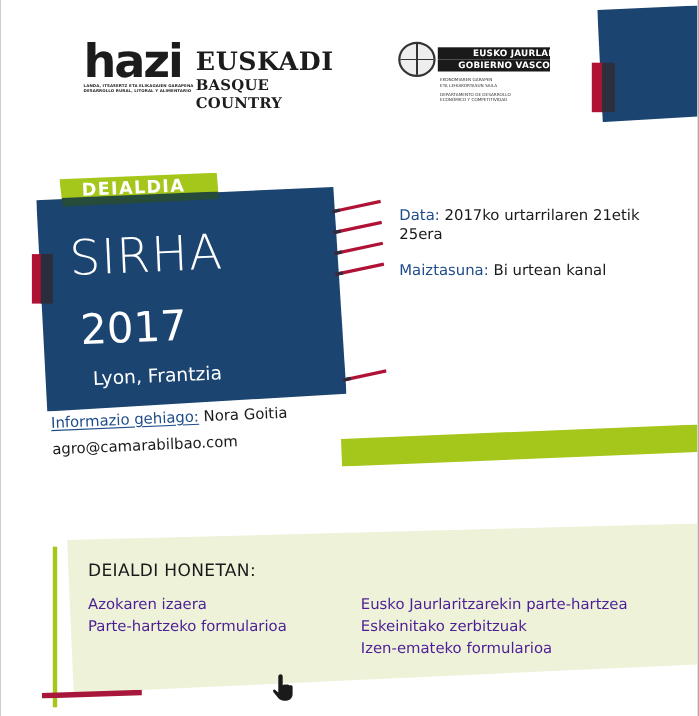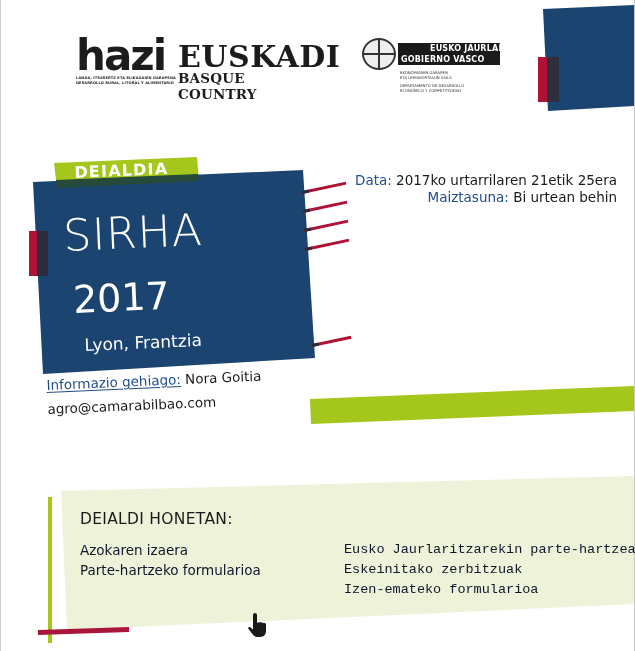--- a/index.html
+++ b/index.html
@@ -9,29 +9,29 @@
     font-family: "DejaVu Sans", sans-serif;
   }
   .frame-left { position: absolute; left: 0; top: 0; width: 1px; height: 651px; background: #d0d0d0; }
   .frame-right { position: absolute; left: 634px; top: 0; width: 1px; height: 651px; background: #c8c8c8; }
 
   
   .logo-hazi { position: absolute; left: 40px; top: 36px; width: 106px; height: 56px; margin-left: 36px; }
   .hazi-word { font-family: "DejaVu Sans", sans-serif; font-weight: bold; font-size: 42px; letter-spacing: -2px; color: #1c1c1c; line-height: 40px; }
   .hazi-sub { font-size: 3.6px; font-weight: bold; color: #222; line-height: 5px; letter-spacing: 0.1px; white-space: nowrap; }
   .logo-euskadi { position: absolute; left: 178px; top: 44px; width: 150px; }
-  .euskadi-word { font-family: "DejaVu Serif", serif; font-weight: bold; font-size: 30px; color: #1c1c1c; line-height: 26px; letter-spacing: 0.5px; }
+  .euskadi-word { font-family: "DejaVu Serif", serif; font-weight: bold; font-size: 23px; color: #1c1c1c; line-height: 26px; letter-spacing: 0.5px; }
   .euskadi-sub { font-family: "DejaVu Serif", serif; font-weight: bold; font-size: 13.5px; color: #1c1c1c; line-height: 16px; letter-spacing: 0.2px; }
   .logo-gv { position: absolute; left: 362px; top: 38px; width: 150px; height: 60px; }
   .gv-crest { position: absolute; left: 0; top: 0; width: 34px; height: 32px; border-radius: 50%; border: 2px solid #333; box-sizing: border-box; background:
       linear-gradient(90deg, transparent 48%, #333 48%, #333 52%, transparent 52%),
       linear-gradient(0deg, transparent 48%, #333 48%, #333 52%, transparent 52%), #eee; }
   .gv-bar { position: absolute; left: 36px; width: 102px; height: 11px; background: #1a1a1a; color: #fff; font-size: 8px; font-weight: bold; line-height: 11px; padding-left: 3px; box-sizing: border-box; white-space: nowrap; letter-spacing: 0.2px; }
   .gv-bar.b1 { top: 5px; padding-left: 32px; }
-  .gv-bar.b2 { top: 16px; }
+  .gv-bar.b2 { top: 16px; text-align: right; }
   .gv-small { position: absolute; left: 38px; font-size: 3.8px; color: #333; line-height: 5px; white-space: nowrap; }
   .gv-small.s1 { top: 32px; }
   .gv-small.s2 { top: 45px; }
 
   
   .tr-blue { position: absolute; left: 0; top: 0; width: 635px; height: 120px;
     background: #1b4470; clip-path: polygon(543px 9px, 634px 5px, 634px 106px, 548px 111px); }
   .tr-red { position: absolute; left: 538px; top: 57px; width: 12px; height: 45px; background: #b01236; }
   .tr-overlap { position: absolute; left: 547px; top: 57px; width: 12px; height: 45px; background: #2e2f3d;
     clip-path: polygon(0 0, 100% 0, 100% 100%, 0 100%); }
@@ -48,44 +48,44 @@
     font-size: 44px; line-height: 56px; transform: rotate(-2.5deg); transform-origin: left top; letter-spacing: 1px; }
   .card-year { position: absolute; left: 72px; top: 275px; color: #ffffff; font-size: 38px; line-height: 50px; transform: rotate(-2.5deg); transform-origin: left top; }
   .card-place { position: absolute; left: 84px; top: 334px; color: #ffffff; font-size: 17px; line-height: 22px; transform: rotate(-2.5deg); transform-origin: left top; }
 
   
   .conn { position: absolute; height: 3px; background: #b01236; transform-origin: left center; }
   .conn::before { content: ""; position: absolute; left: 0; top: 0; width: 7px; height: 3px; background: #2b2d3c; }
 
   
   .details { position: absolute; left: 347px; top: 172px; width: 270px; font-size: 13.5px; color: #1a1a1a; line-height: 17px; }
-  .details .row { margin: 0; text-align: right; }
+  .details .row { margin: 16px; }
   .details .key { color: #1f4d8a; }
   .details .val { color: #1a1a1a; }
 
   
   .contact { position: absolute; left: 46px; top: 375px; font-size: 13.5px; line-height: 20px; transform: rotate(-2.5deg); transform-origin: left top; }
   .contact .key { color: #1f4d8a; text-decoration: underline; text-underline-offset: 2px; }
   .contact .name { color: #1a1a1a; }
   .contact .email { color: #1a1a1a; display: block; margin-top: 4px; }
 
   
   .green-stripe { position: absolute; left: 0; top: 0; width: 635px; height: 651px; background: #a5c61a;
     clip-path: polygon(310px 399px, 634px 386px, 634px 411px, 311px 424px); }
 
   
   .panel-bg { position: absolute; left: 0; top: 0; width: 635px; height: 651px; background: #edf2d9;
     clip-path: polygon(61px 491px, 634px 476px, 634px 604px, 67px 630px); }
   .panel-green-bar { position: absolute; left: 48px; top: 497px; width: 4px; height: 146px; background: #a5c61a; }
   .panel-red-bar { position: absolute; left: 0; top: 0; width: 635px; height: 651px; background: #a8173b;
     clip-path: polygon(38px 630px, 129px 627px, 129px 632px, 38px 635px); }
   .panel-title { position: absolute; left: 80px; top: 510px; font-size: 15.5px; color: #1a1a1a; letter-spacing: 0.3px; }
-  .panel-col { position: absolute; top: 540px; font-size: 13.5px; line-height: 20px; color: #0f172a; }
+  .panel-col { position: absolute; top: 540px; font-size: 13.5px; line-height: 20px; color: #4c1d95; }
   .panel-col.c1 { left: 80px; }
-  .panel-col.c2 { left: 344px; font-family: Liberation Mono, monospace; }
+  .panel-col.c2 { left: 328px; }
   .panel-link { display: block; cursor: pointer; white-space: nowrap; }
   .hand-cursor { position: absolute; left: 247px; top: 612px; width: 24px; height: 26px; }
 </style>
 </head>
 <body>
 
 <div class="frame-left"></div>
 <div class="frame-right"></div>
 
 <div class="logo-hazi">
@@ -128,21 +128,21 @@
 <div class="card-place">Lyon, Frantzia</div>
 
 <div class="conn" style="left:302px; top:191px; width:45px; transform:rotate(-12deg);"></div>
 <div class="conn" style="left:303px; top:210px; width:45px; transform:rotate(-12deg);"></div>
 <div class="conn" style="left:304px; top:229px; width:45px; transform:rotate(-12deg);"></div>
 <div class="conn" style="left:305px; top:248px; width:45px; transform:rotate(-12deg);"></div>
 <div class="conn" style="left:312px; top:344px; width:40px; transform:rotate(-12deg);"></div>
 
 <div class="details">
   <p class="row"><span class="key">Data:</span> <span class="val">2017ko urtarrilaren 21etik 25era</span></p>
-  <p class="row"><span class="key">Maiztasuna:</span> <span class="val">Bi urtean behin</span></p>
+  <p class="row"><span class="key">Maiztasuna:</span> <span class="val">Bi urtean kanal</span></p>
 </div>
 
 <div class="contact">
   <span class="key">Informazio gehiago:</span>
   <span class="name">Nora Goitia</span>
   <span class="email">agro@camarabilbao.com</span>
 </div>
 
 <div class="green-stripe"></div>
 

